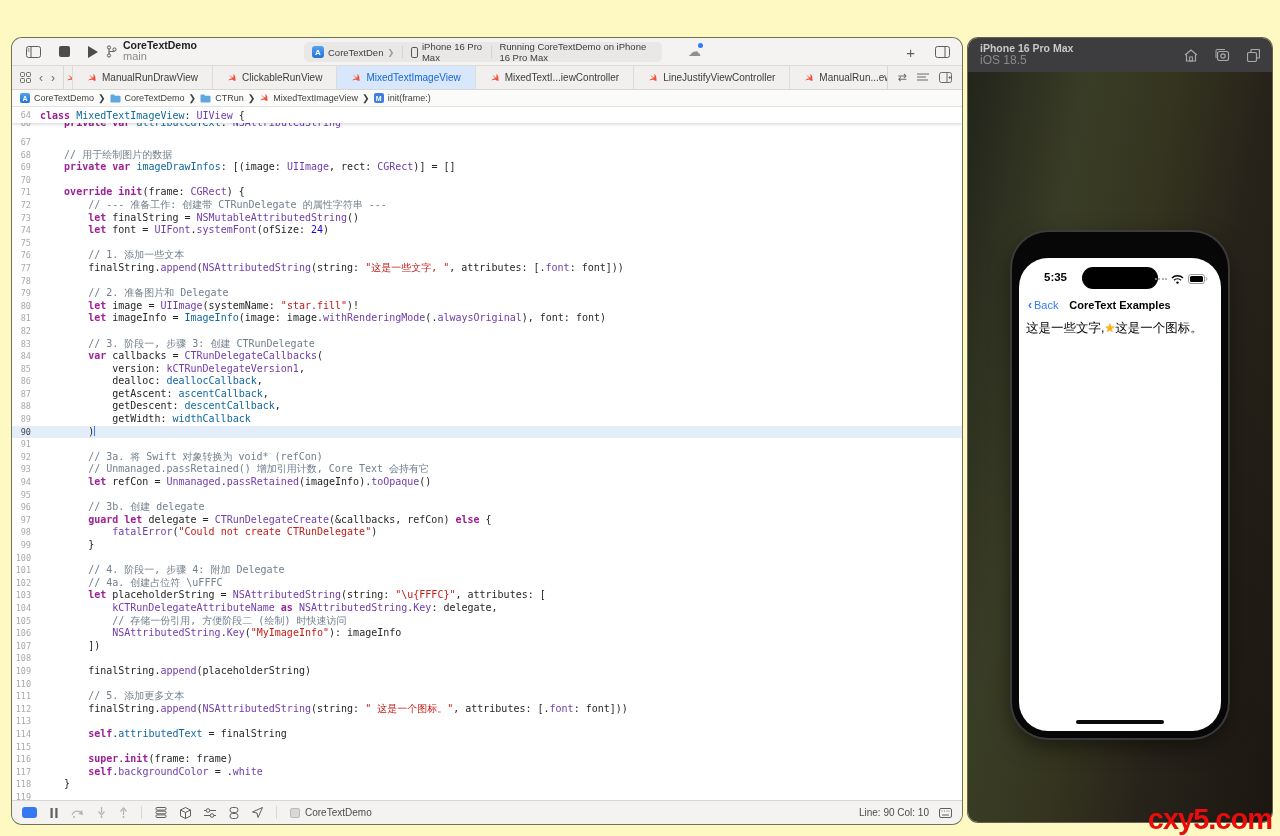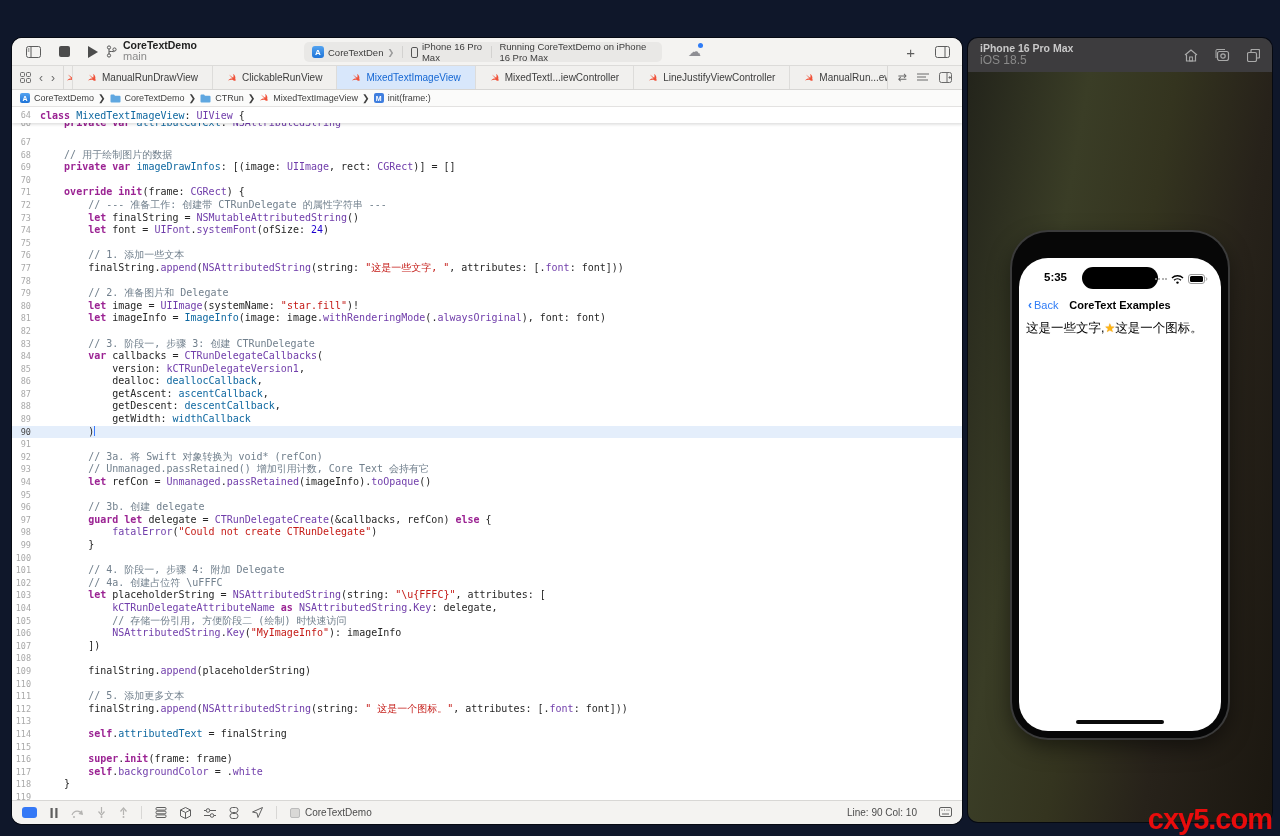--- a/index.html
+++ b/index.html
@@ -1,18 +1,18 @@
 <!DOCTYPE html>
 <html><head>
 <meta charset="utf-8">
 <style>
   * { margin:0; padding:0; box-sizing:border-box; }
   html,body { width:1280px; height:836px; background:#000; overflow:hidden;
               font-family:"Liberation Sans", sans-serif; }
-  #stage { position:relative; width:1280px; height:836px; background:#0f172a; }
+  #stage { position:relative; width:1280px; height:836px; background:#fef9c3; }
 
   
   #xcode { position:absolute; left:12px; top:38px; width:950px; height:786px;
            background:#fff; border-radius:10px; overflow:hidden;
            box-shadow:0 0 0 1px rgba(0,0,0,.55); }
   .toolbar { position:relative; height:28px; background:#f4f3f1; border-bottom:1px solid #dcdbd9;
              display:flex; align-items:center; }
   .tb-icon { color:#5d5d5d; font-size:13px; display:flex; align-items:center; justify-content:center; }
   .tb-left { display:flex; align-items:center; gap:18px; padding-left:14px; }
   .stop-sq { width:11px; height:11px; background:#4c4c4c; border-radius:2px; }
@@ -70,21 +70,21 @@
   
   .debugbar { position:absolute; left:0; bottom:0; width:100%; height:24px; background:#f4f3f1;
               border-top:1px solid #d8d7d5; display:flex; align-items:center; padding:0 10px; gap:13px;
               font-size:10px; color:#4c4c4c; }
   .bp-pill { width:15px; height:11px; border-radius:3px; background:#3478f6; }
   .dbg-ic { color:#5f5f5f; display:flex; align-items:center; }
   .dbg-ic.dis { color:#b5b4b2; }
   .dbg-div { width:1px; height:13px; background:#d8d7d5; }
   .dbg-app { display:flex; align-items:center; gap:5px; }
   .dbg-appic { width:10px; height:10px; background:#d9d8d6; border:1px solid #bbb; border-radius:2px; }
-  .dbg-right { margin-left:auto; display:flex; align-items:flex-start; gap:22px; color:#4c4c4c; }
+  .dbg-right { margin-left:auto; display:flex; align-items:flex-end; gap:10px; color:#4c4c4c; }
 
   
   #sim { position:absolute; left:968px; top:38px; width:304px; height:784px; border-radius:10px; overflow:hidden;
          box-shadow:0 0 0 1px rgba(0,0,0,.6); }
   .sim-titlebar { height:34px; background:#3d3c3e; display:flex; align-items:center; padding:0 12px; }
   .sim-title-stack { line-height:1.15; }
   .sim-title { font-size:10.5px; font-weight:bold; color:#c9c9c9; }
   .sim-os { font-size:12px; color:#8a8a8a; }
   .sim-icons { margin-left:auto; display:flex; gap:17px; color:#a9a9a9; }
   .sim-body { position:relative; height:750px;

